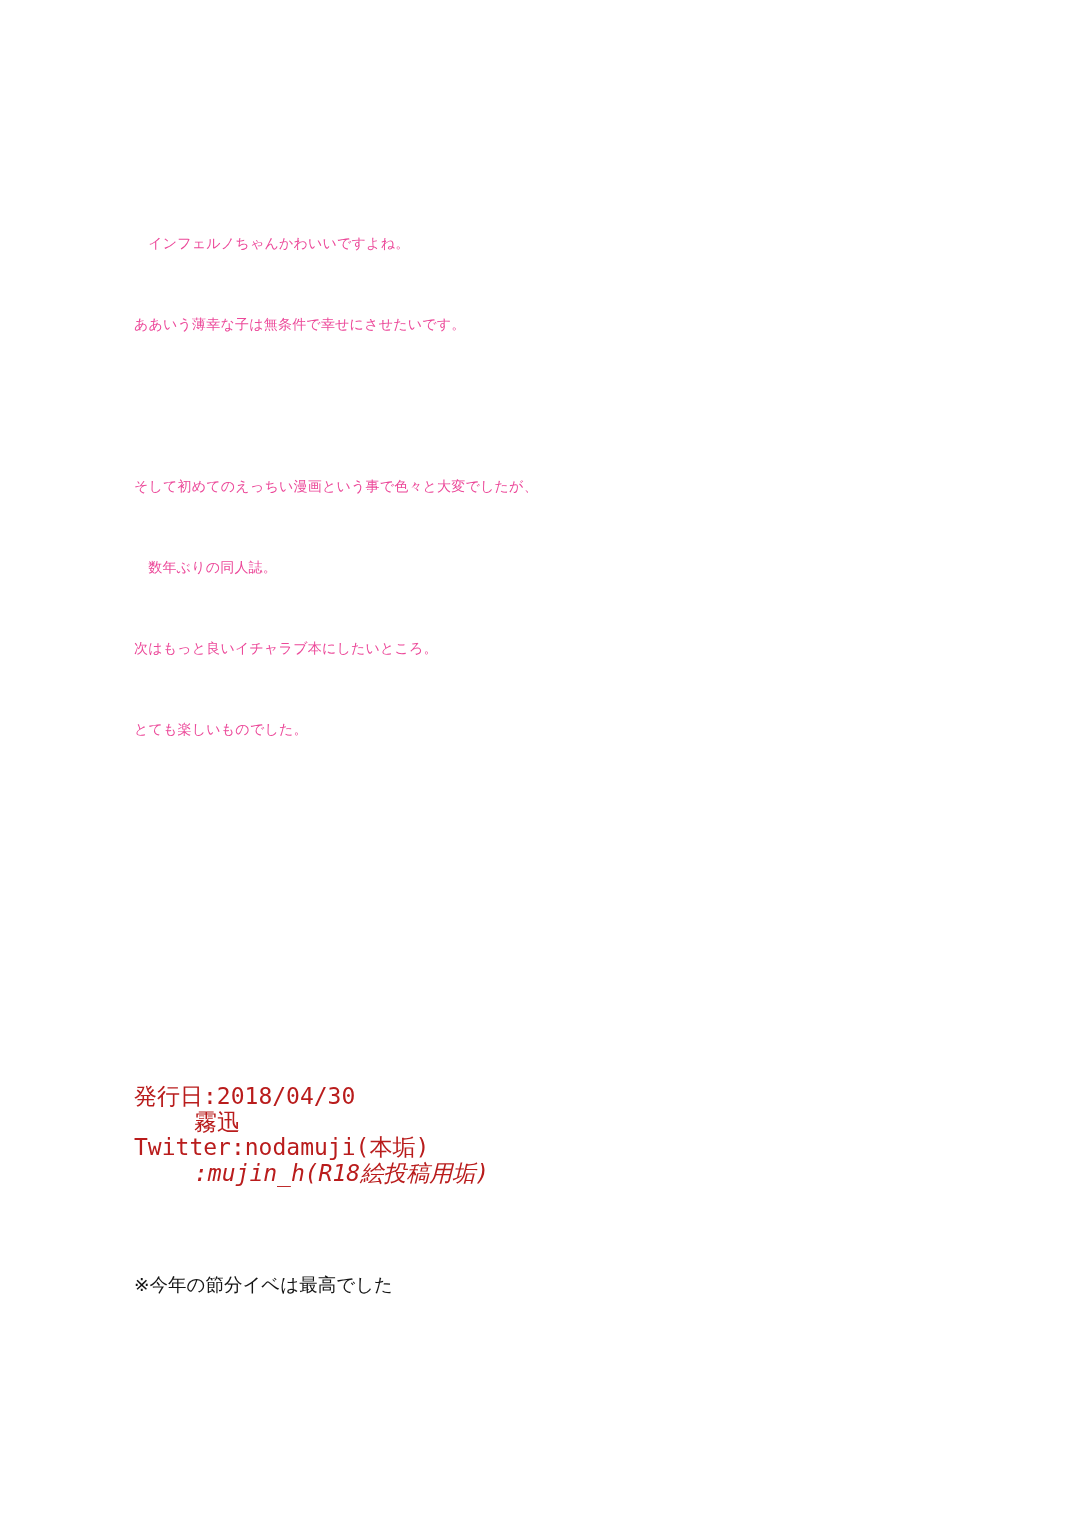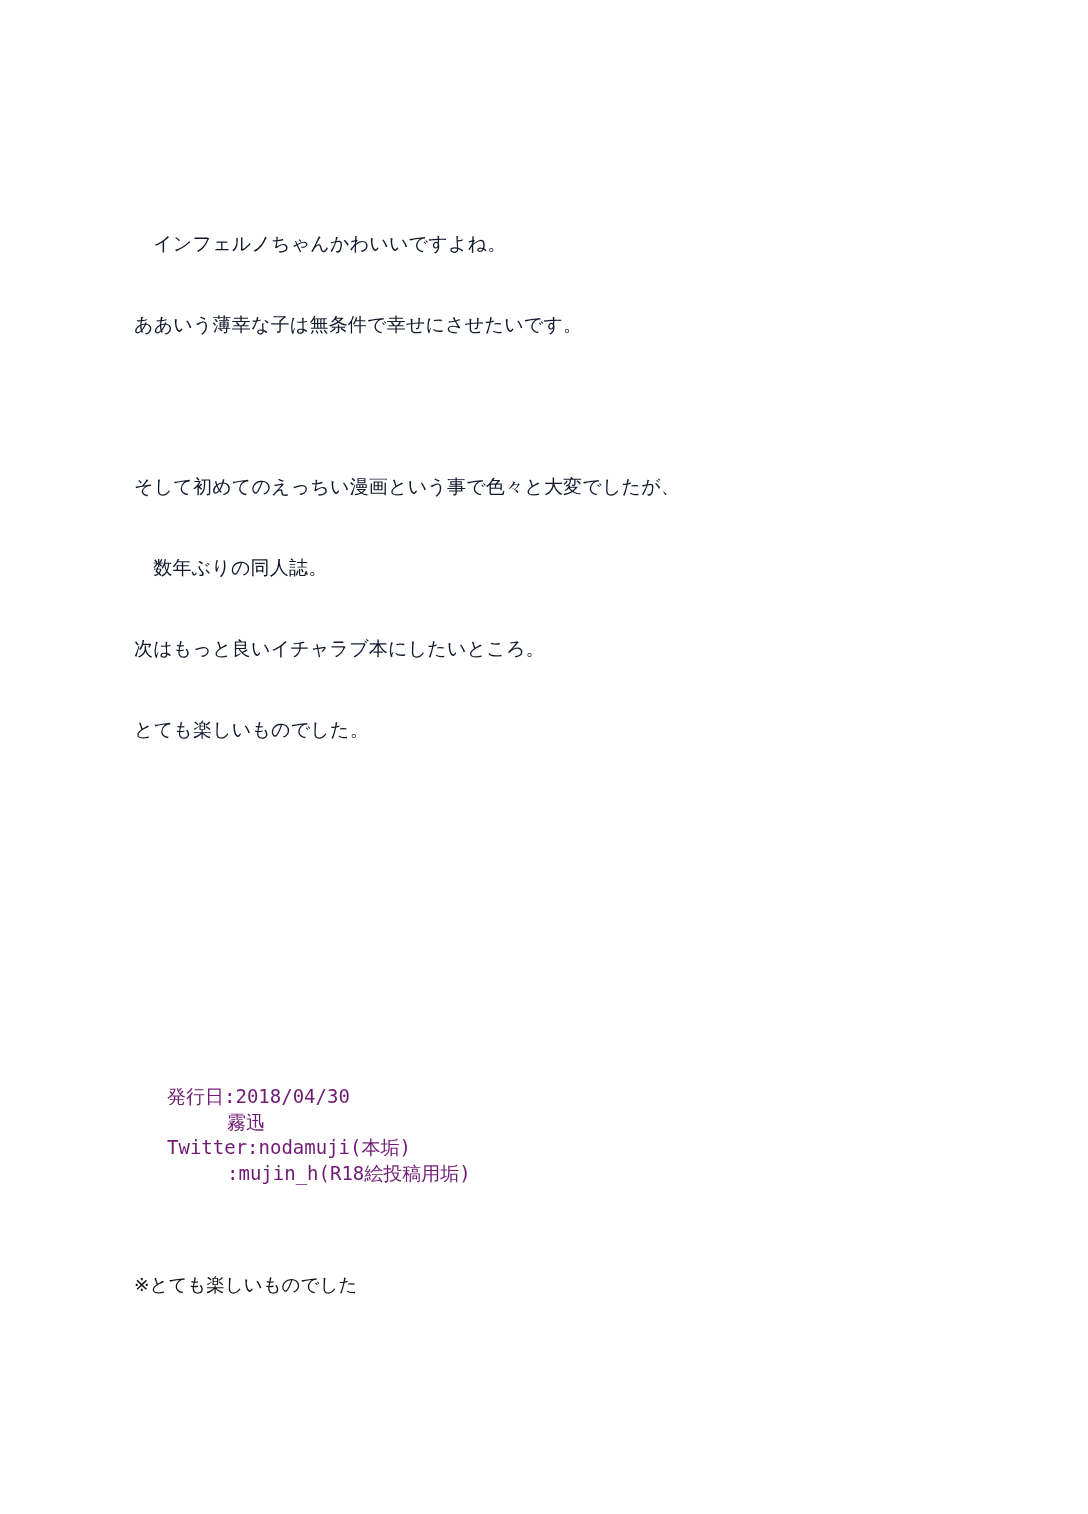--- a/index.html
+++ b/index.html
@@ -24,24 +24,24 @@
   
   .afterword {
     position: absolute;
     left: 134px;
     top: 176px;
     width: 820px;
   }
 
   .para {
     font-family: "DejaVu Sans", sans-serif;
-    font-size: 19px;
+    font-size: 14px;
     line-height: 27px;
     letter-spacing: 0.2px;
-    color: #0f172a;
+    color: #ec4899;
     white-space: pre-wrap;
   }
 
   .para + .para {
     margin-top: 27px;
   }
 
   .para .line {
     display: block;
   }
@@ -49,34 +49,34 @@
   
   .colophon {
     position: absolute;
     left: 134px;
     top: 1084px;
     width: 700px;
   }
 
   .colophon .row {
     font-family: "DejaVu Sans Mono", monospace;
-    font-size: 19px;
+    font-size: 23px;
     line-height: 25.5px;
-    color: #701a75;
+    color: #b91c1c;
     white-space: pre;
-    margin-left: 33px;
   }
 
   .colophon .row.indent-1 {
     padding-left: 60px;
     font-family: Liberation Serif, serif;
   }
 
   .colophon .row.indent-2 {
     padding-left: 60px;
+    font-style: italic;
   }
 
   .notice {
     position: absolute;
     left: 134px;
     top: 1272px;
     font-family: "DejaVu Sans", sans-serif;
     font-size: 18.5px;
     line-height: 26px;
     color: #141414;
@@ -104,15 +104,15 @@
 
   </div>
 
   <div class="colophon">
     <div class="row">発行日:2018/04/30</div>
     <div class="row indent-1">霧迅</div>
     <div class="row">Twitter:nodamuji(本垢)</div>
     <div class="row indent-2">:mujin_h(R18絵投稿用垢)</div>
   </div>
 
-  <div class="notice">※とても楽しいものでした</div>
+  <div class="notice">※今年の節分イベは最高でした</div>
 
 </div>
 
 </body></html>

